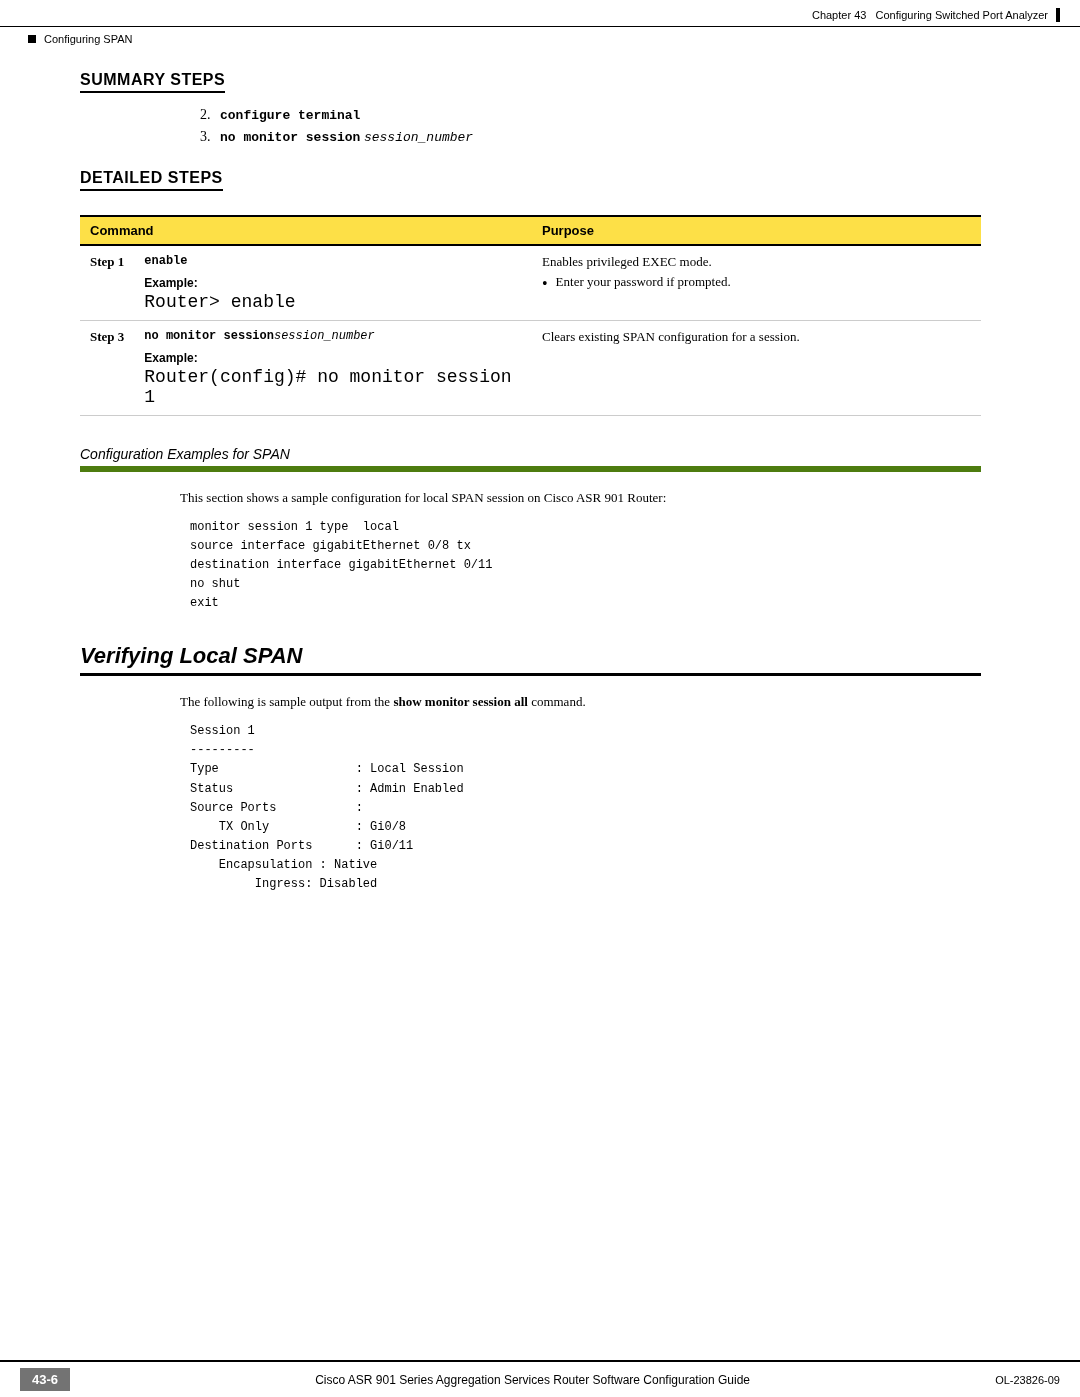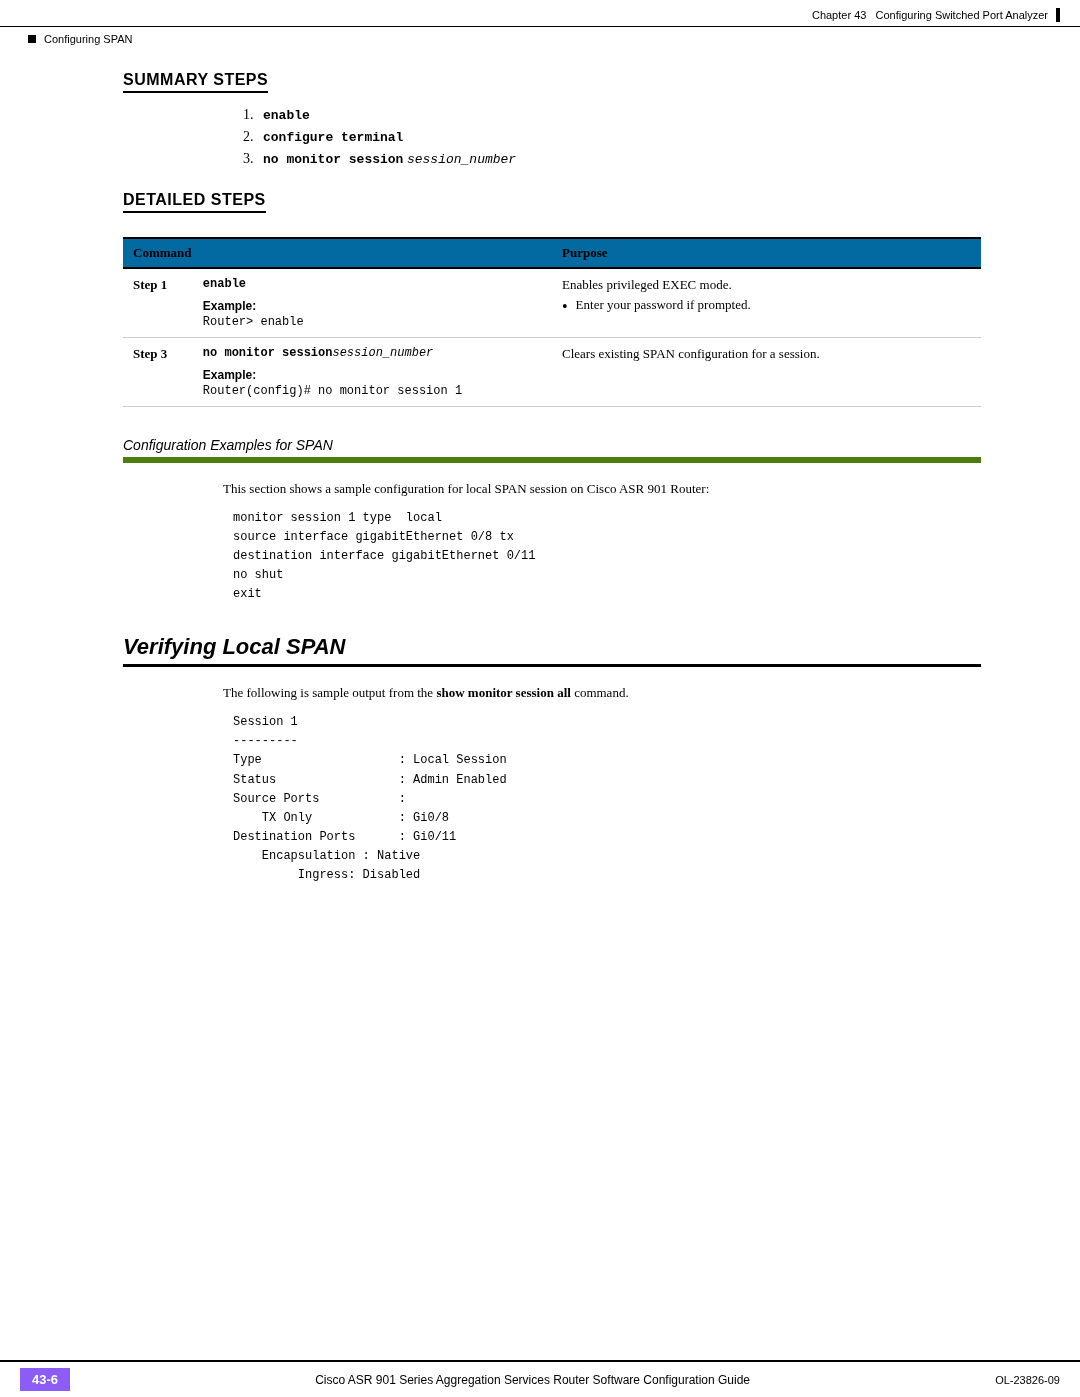--- a/index.html
+++ b/index.html
@@ -52,21 +52,20 @@
       width: 8px;
       height: 8px;
       background: #000;
       display: inline-block;
       margin-right: 8px;
     }
 
     
     .main-content {
       padding: 20px 99px 80px 80px;
-      margin-left: 43px;
     }
 
     
     .section-heading {
       font-family: Arial, sans-serif;
       font-size: 16px;
       font-weight: bold;
       text-transform: uppercase;
       letter-spacing: 0.5px;
       margin-bottom: 14px;
@@ -111,26 +110,26 @@
       width: 100%;
       border-collapse: collapse;
       margin-top: 10px;
       font-size: 13px;
     }
     .steps-table thead tr {
       border-top: 2px solid #000;
       border-bottom: 2px solid #000;
     }
     .steps-table thead th {
-      font-family: Liberation Serif, serif;
+      font-family: Liberation Sans, sans-serif;
       font-size: 13px;
       font-weight: bold;
       padding: 6px 10px;
       text-align: left;
-      background: #0369a1;
+      background: #fde047;
     }
     .steps-table thead th:first-child {
       width: 50%;
     }
     .steps-table tbody tr {
       border-bottom: 1px solid #ccc;
       vertical-align: top;
     }
     .steps-table tbody td {
       padding: 8px 10px;
@@ -162,21 +161,21 @@
     .example-label {
       font-family: Arial, sans-serif;
       font-size: 12px;
       font-weight: bold;
       display: block;
       margin-top: 8px;
       margin-bottom: 2px;
     }
     .example-code {
       font-family: 'Courier New', Courier, monospace;
-      font-size: 12px;
+      font-size: 18px;
       display: block;
     }
     .purpose-text {
       font-size: 13px;
     }
     .bullet-item {
       display: flex;
       align-items: flex-start;
       margin-top: 4px;
     }
@@ -238,21 +237,21 @@
       right: 0;
       border-top: 2px solid #000;
       display: flex;
       align-items: center;
       justify-content: space-between;
       padding: 6px 20px;
       font-size: 11px;
       font-family: Arial, sans-serif;
     }
     .footer-page-box {
-      background: #8b5cf6;
+      background: #737373;
       color: #fff;
       padding: 4px 12px;
       font-size: 13px;
       font-weight: bold;
       font-family: Arial, sans-serif;
     }
     .footer-center {
       font-size: 12px;
       font-family: Arial, sans-serif;
       text-align: center;
@@ -279,24 +278,20 @@
 <div class="breadcrumb-bar">
   <span class="breadcrumb-bullet"></span>
   <span>Configuring SPAN</span>
 </div>
 
 <div class="main-content">
 
   <div>
     <div class="section-heading">Summary Steps</div>
     <ol class="summary-steps-list">
-      <li>
-        <span class="step-num">1.</span>
-        <code>enable</code>
-      </li>
       <li>
         <span class="step-num">2.</span>
         <code>configure terminal</code>
       </li>
       <li>
         <span class="step-num">3.</span>
         <code>no monitor session</code>
         <em> session_number</em>
       </li>
     </ol>

